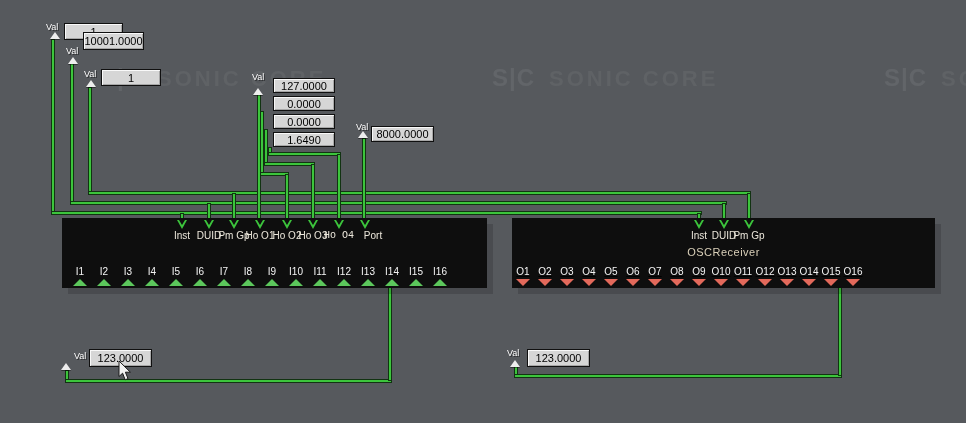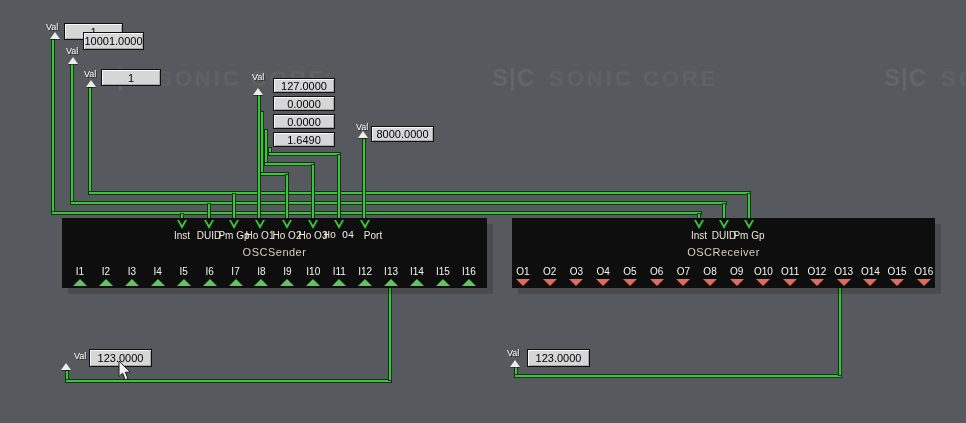--- a/index.html
+++ b/index.html
@@ -30,21 +30,21 @@
        border-bottom:7px solid #ededed;filter:drop-shadow(0 1px 0 rgba(0,0,0,0.45));}
 
   
   .module{position:absolute;top:218px;height:70px;background:#0e0e0e;z-index:3;
           box-shadow:6px 6px 0 0 rgba(0,0,0,0.15);}
   .mod-title{position:absolute;top:28px;left:0;right:0;text-align:center;
              font-size:11px;color:#d9cfb8;letter-spacing:0.5px;}
   .tport{position:absolute;top:12px;transform:translateX(-50%);font-size:10px;
          color:#ece7db;white-space:nowrap;}
   .iorow{position:absolute;left:6px;right:6px;bottom:2px;display:flex;
-         justify-content:space-between;}
+         }
   .iorow.rcv{left:0;right:0;text-decoration:underline;}
   .iocell{display:flex;flex-direction:column;align-items:center;width:24px;}
   .iorow.rcv .iocell{width:22px;}
   .iolabel{font-size:10px;color:#f4f4f4;line-height:11px;}
   .tri-in{width:0;height:0;margin-top:2px;
           border-left:7px solid transparent;border-right:7px solid transparent;
           border-bottom:7px solid #5cc75c;}
   .tri-out{width:0;height:0;margin-top:2px;
           border-left:7px solid transparent;border-right:7px solid transparent;
           border-top:7px solid #e3695b;}
@@ -146,21 +146,20 @@
 
   <div class="module" style="left:62px;width:425px;">
     <span class="tport" style="left:120px;">Inst</span>
     <span class="tport" style="left:147px;">DUID</span>
     <span class="tport" style="left:172px;">Pm Gp</span>
     <span class="tport" style="left:198px;">Ho O1</span>
     <span class="tport" style="left:225px;">Ho O2</span>
     <span class="tport" style="left:251px;">Ho O3</span>
     <span class="tport" style="left:277px;font-family:Liberation Mono, monospace;">Ho O4</span>
     <span class="tport" style="left:303px;padding-left:16px;">Port</span>
-    <div class="mod-title">OSCSender</div>
     <div class="iorow">
 
         <div class="iocell">
           <span class="iolabel">I1</span>
           <div class="tri-in"></div>
         </div>
 
         <div class="iocell">
           <span class="iolabel">I2</span>
           <div class="tri-in"></div>

